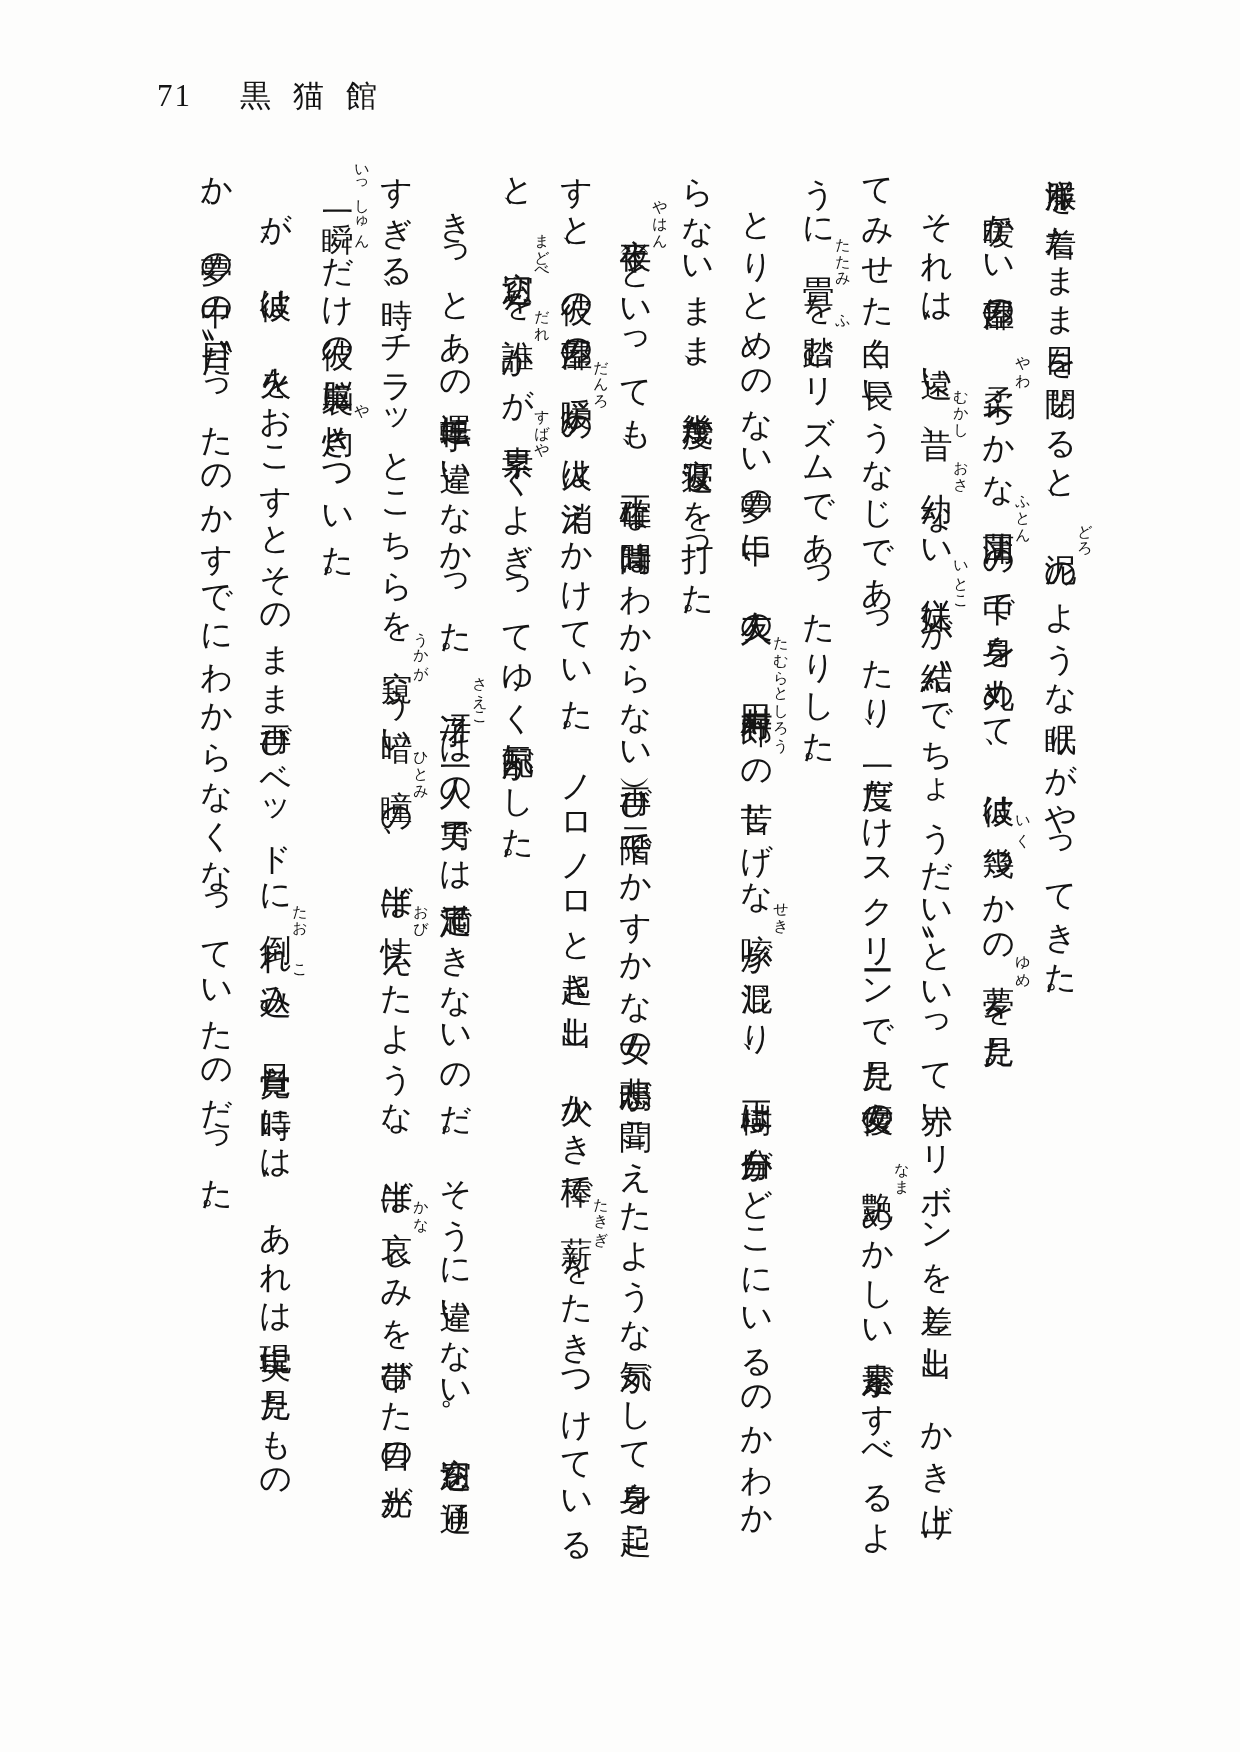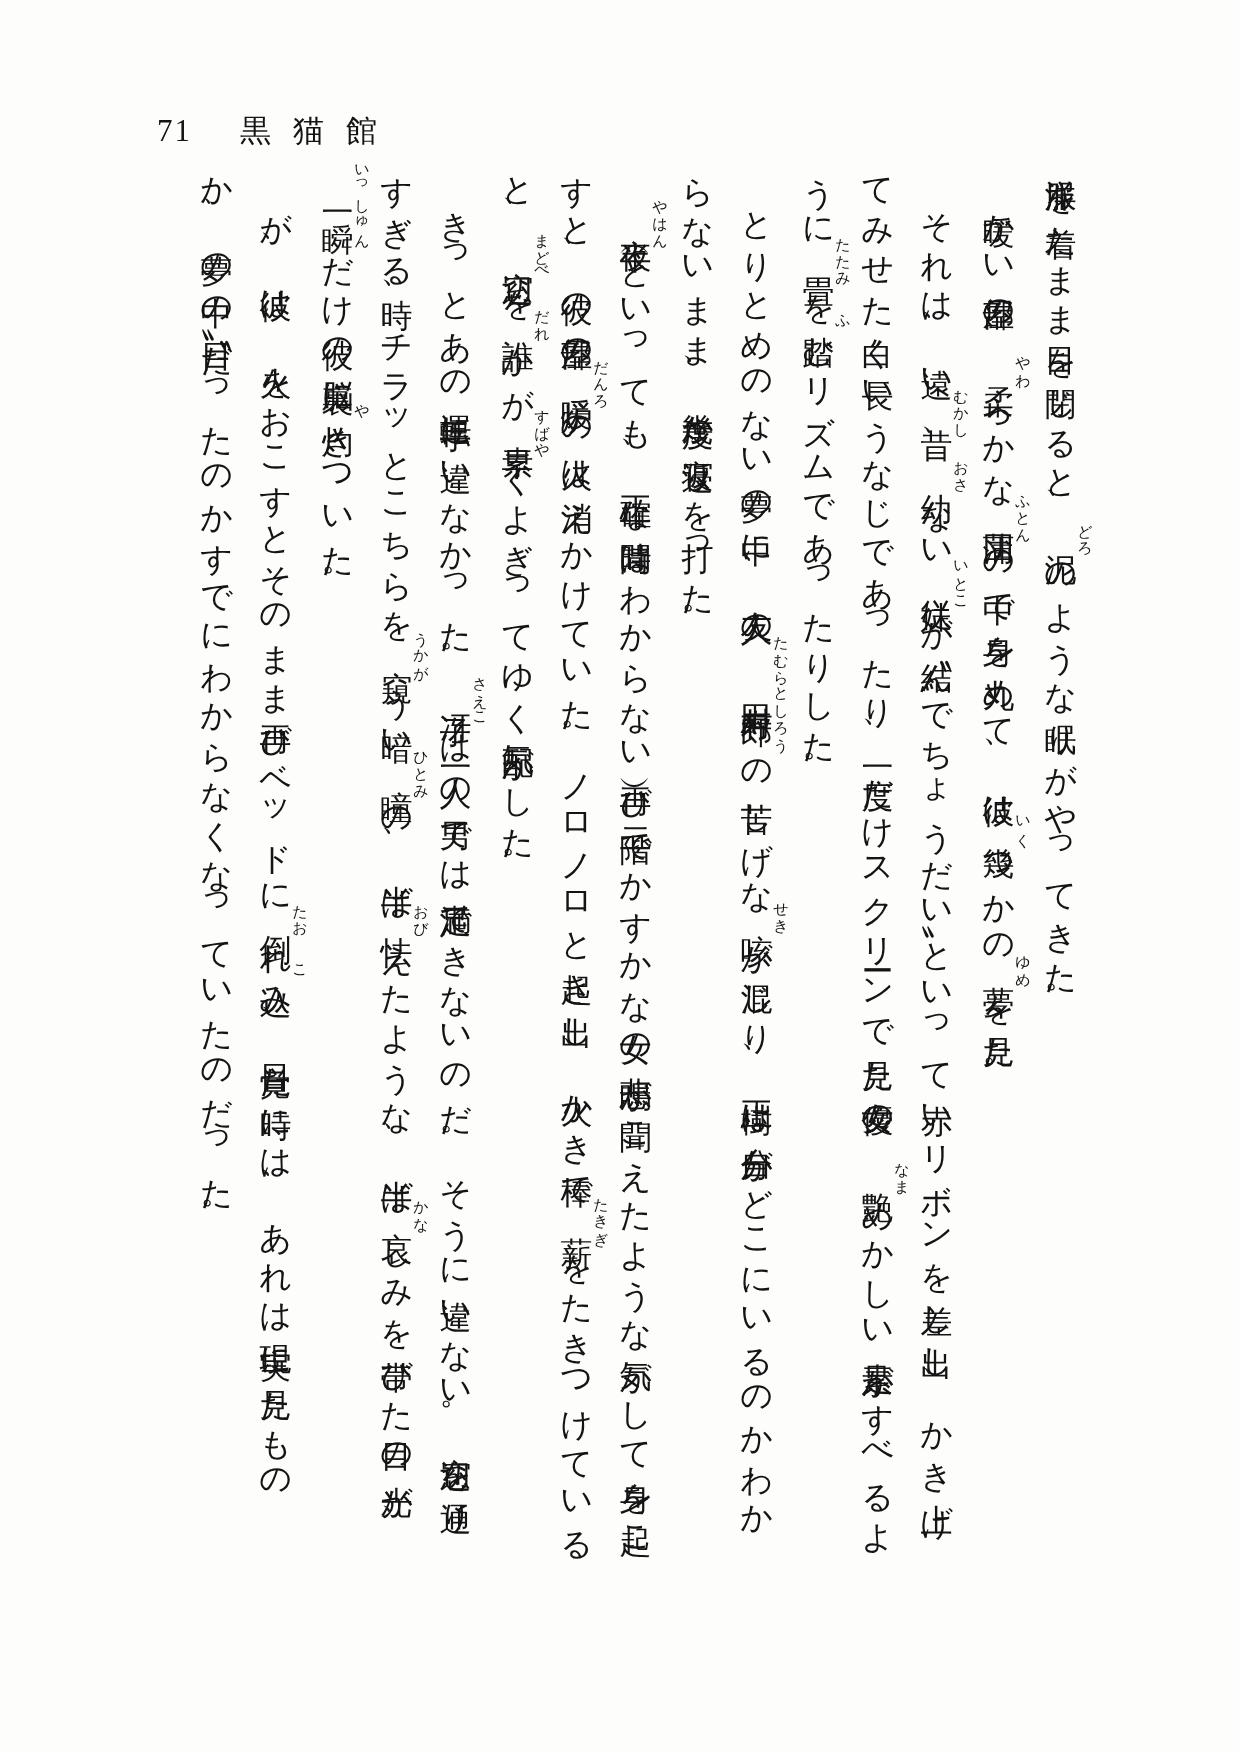--- a/index.html
+++ b/index.html
@@ -12,21 +12,21 @@
     width: 1240px;
     height: 1752px;
     background: #fdfdfc;
     overflow: hidden;
     color: #141414;
     font-family: "Liberation Serif", "DejaVu Serif", serif;
   }
   .running-head {
     position: absolute;
     left: 157px;
-    top: 110px;
+    top: 75px;
     white-space: nowrap;
   }
   .page-number {
     font-size: 31px;
     letter-spacing: 2px;
   }
   .book-title {
     font-size: 31px;
     letter-spacing: 22px;
     margin-left: 48px;

